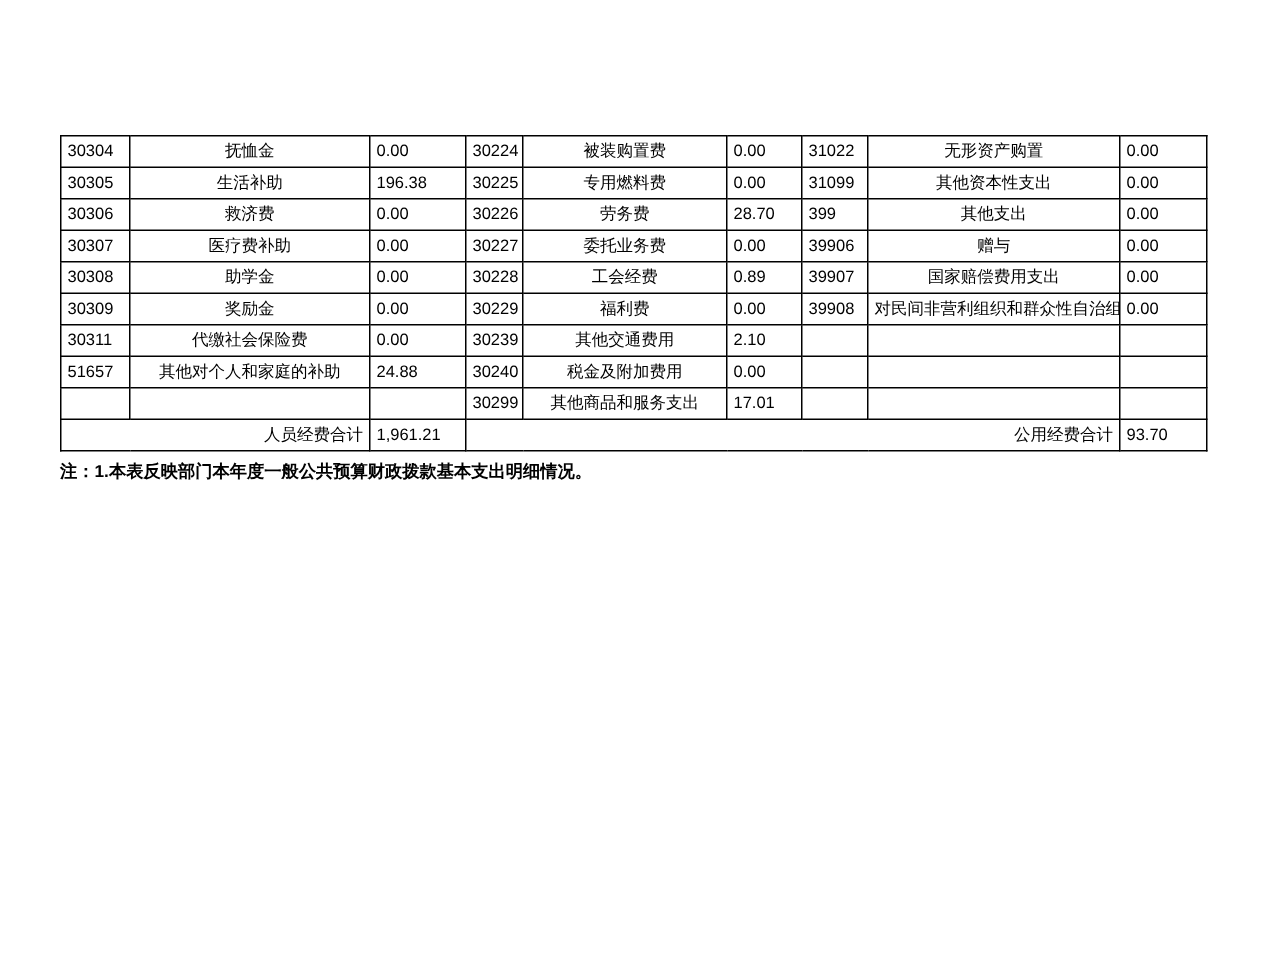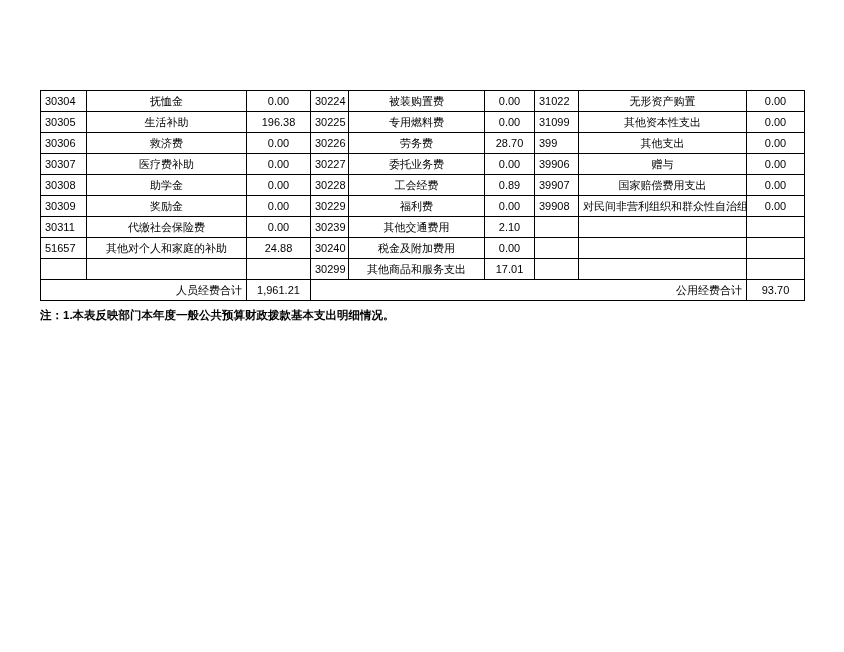--- a/index.html
+++ b/index.html
@@ -36,21 +36,21 @@
     white-space: nowrap;
     overflow: hidden;
   }
   td.code {
     text-align: left;
   }
   td.name {
     text-align: center;
   }
   td.amt {
-    text-align: center;
+    text-align: left;
   }
   td.blank {
     border: 1px solid #000000;
   }
   td.total-label {
     text-align: right;
   }
   .col-c { width: 46px; }
   .col-n1 { width: 160px; }
   .col-a1 { width: 64px; }

